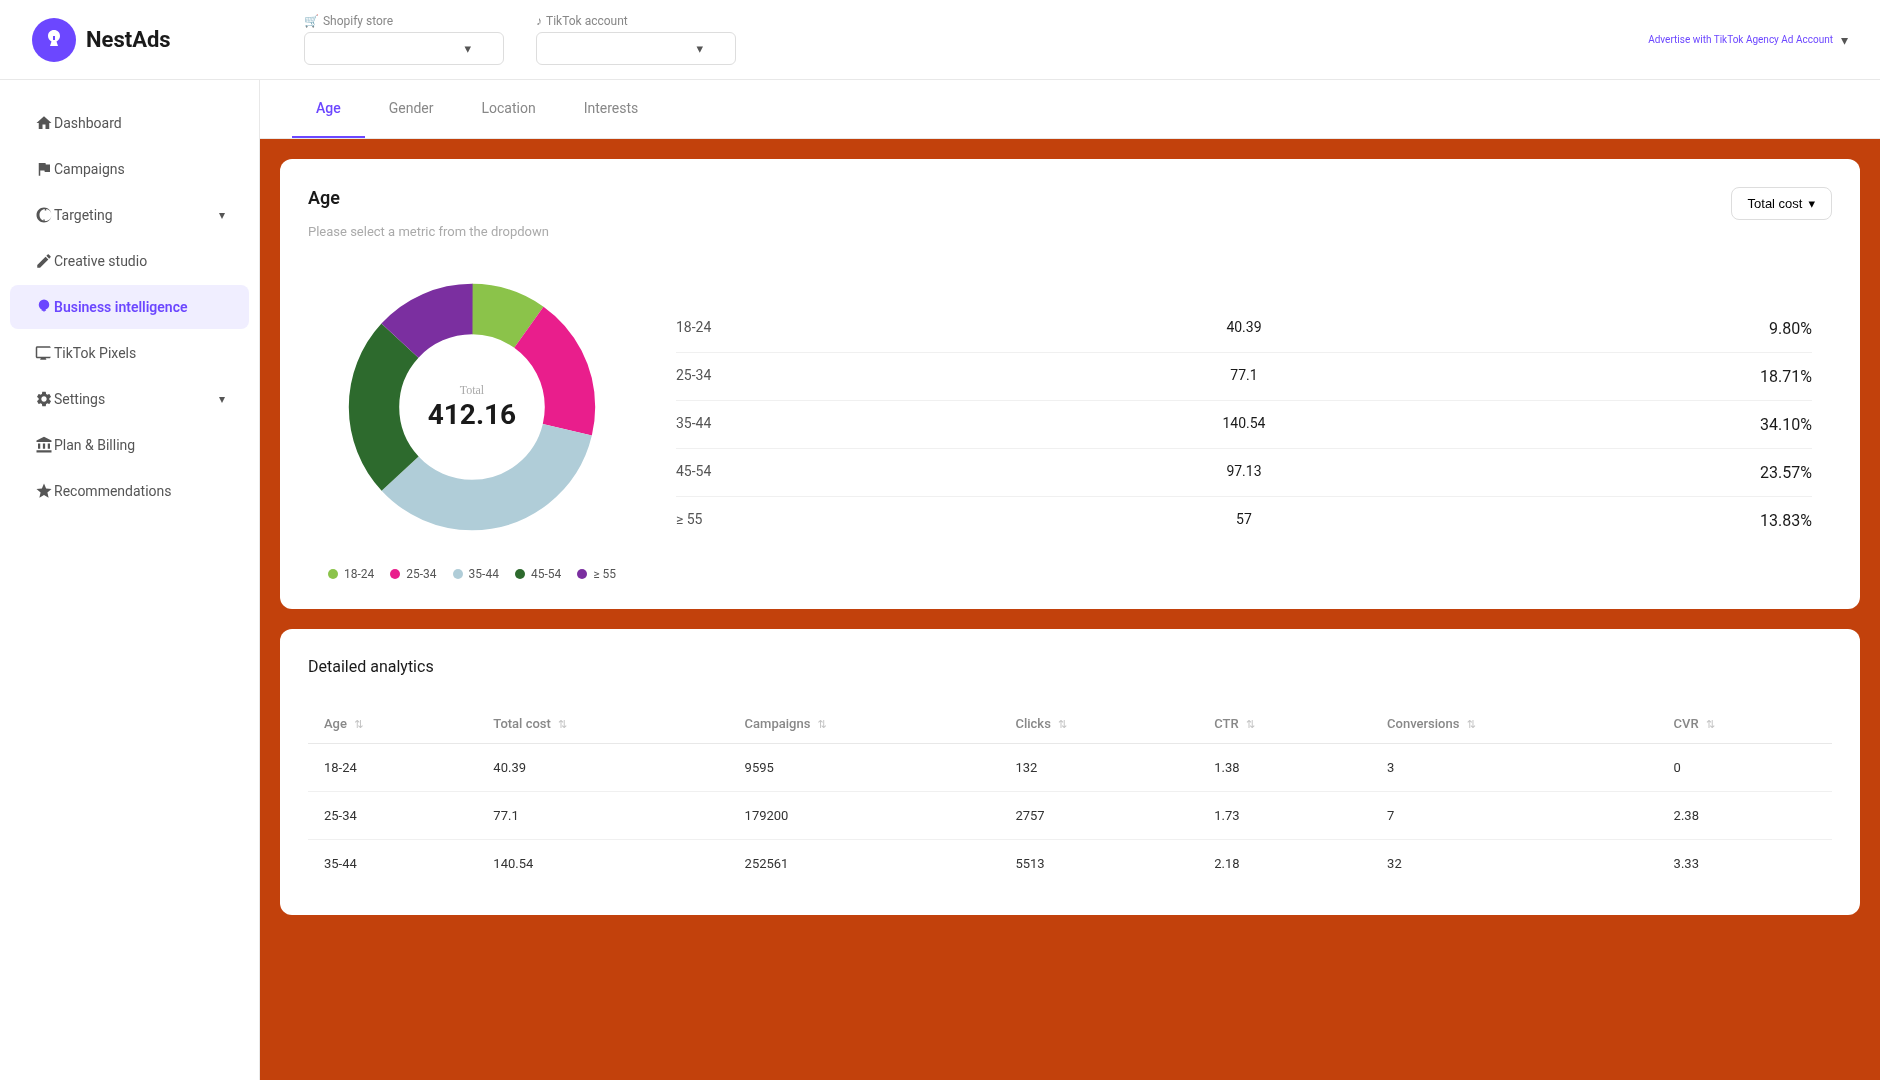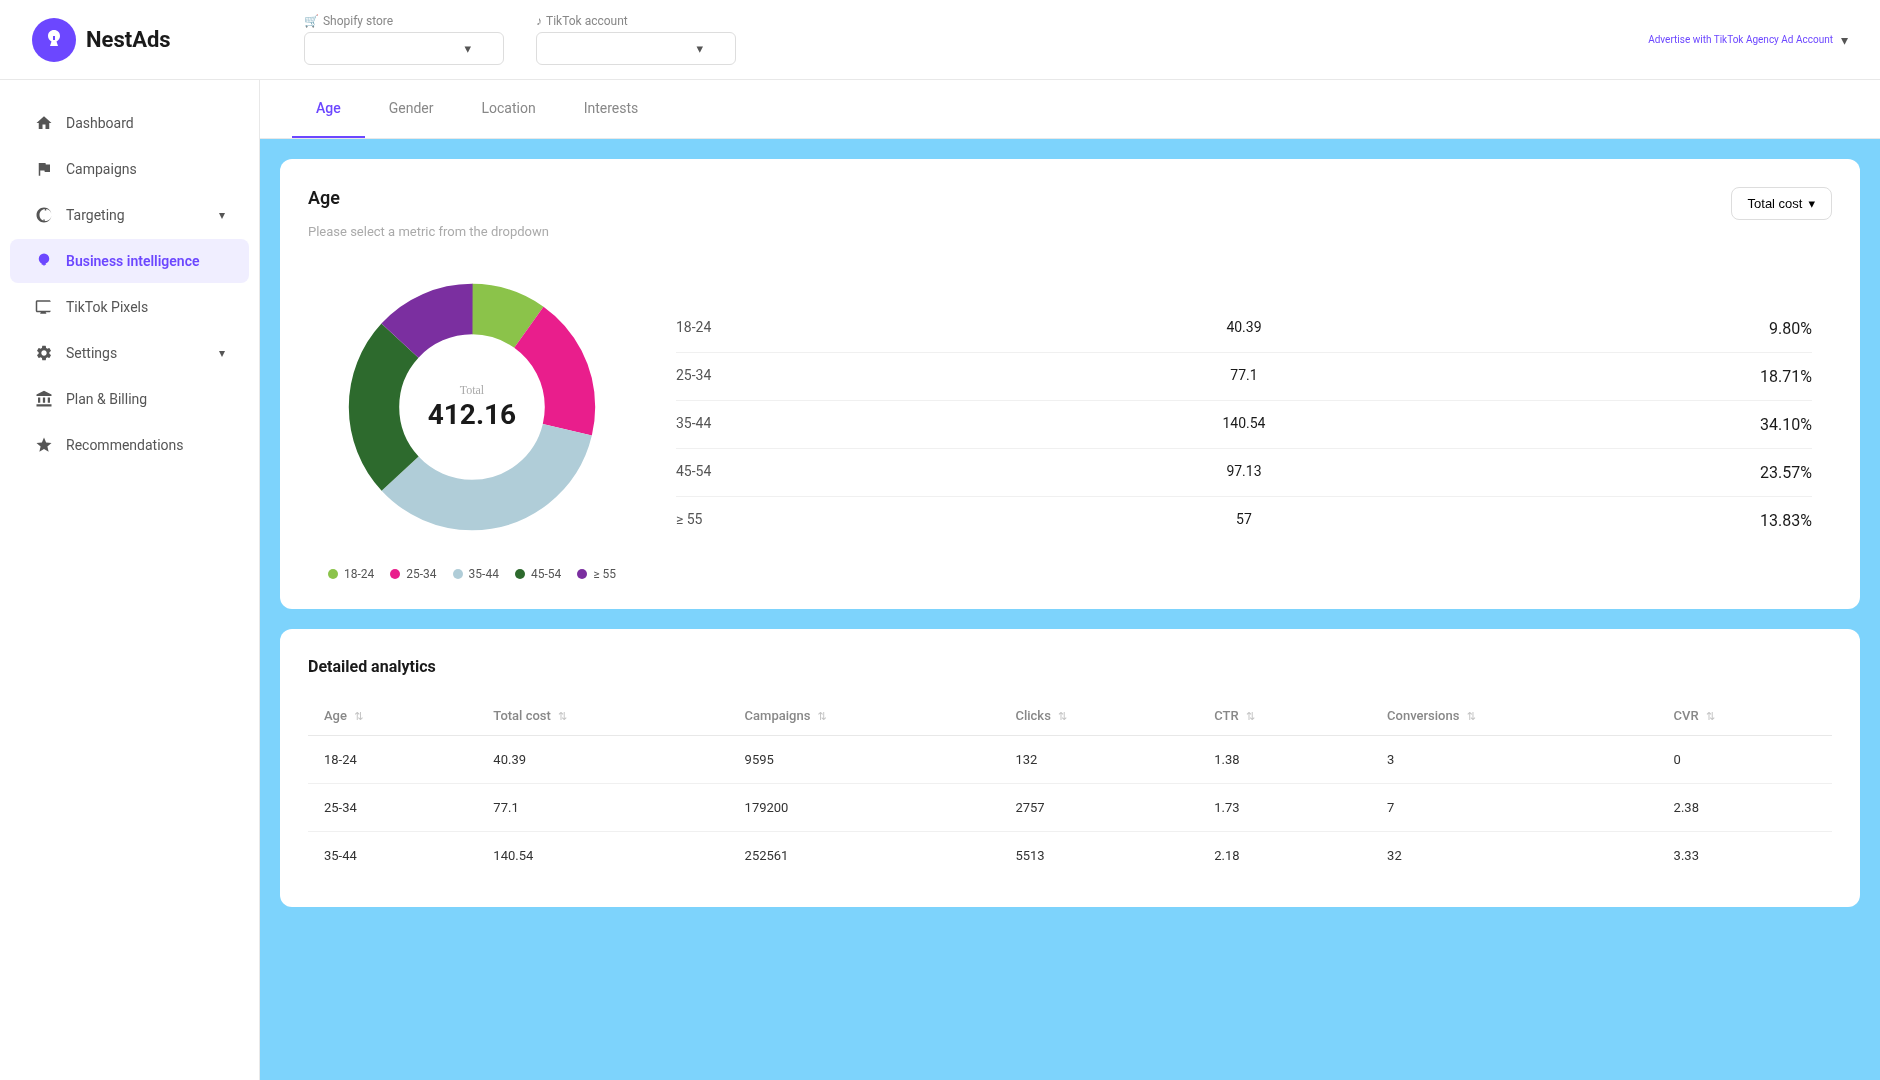--- a/index.html
+++ b/index.html
@@ -21,27 +21,27 @@
     .store-dropdown { border: 1px solid #ddd; border-radius: 6px; padding: 8px 32px 8px 12px; font-size: 13px; color: #555; background: #fff; min-width: 200px; cursor: pointer; position: relative; display: flex; align-items: center; justify-content: space-between; }
     .header-right { margin-left: auto; display: flex; align-items: center; gap: 8px; }
     .advertise-link { color: #6c47ff; font-size: 10px; cursor: pointer; text-decoration: none; }
     .chevron-down { color: #555; font-size: 14px; }
 
     
     .main-layout { display: flex; flex: 1; overflow: hidden; }
 
     
     .sidebar { width: 260px; background: #fff; border-right: 1px solid #e8e8e8; padding: 20px 0; flex-shrink: 0; display: flex; flex-direction: column; }
-    .sidebar-item { display: flex; align-items: center; gap: 12px; padding: 12px 24px; cursor: pointer; font-size: 14px; color: #555; border-radius: 8px; margin: 1px 10px; transition: background 0.15s; }
+    .sidebar-item { display: flex; align-items: center; gap: 0; padding: 12px 24px; cursor: pointer; font-size: 14px; color: #555; border-radius: 8px; margin: 1px 10px; transition: background 0.15s; }
     .sidebar-item.active { background: #f0eeff; color: #6c47ff; font-weight: 600; }
     .sidebar-item .icon { width: 20px; height: 20px; display: flex; align-items: center; justify-content: center; flex-shrink: 0; }
     .sidebar-item .chevron { margin-left: auto; font-size: 12px; }
 
     
-    .content { flex: 1; overflow-y: auto; padding: 0; background: #7dd3fc; }
+    .content { flex: 1; overflow-y: auto; padding: 0; background: #c2410c; }
 
     
     .tabs-bar { background: #fff; padding: 0 32px; display: flex; gap: 0; border-bottom: 1px solid #e8e8e8; }
     .tab { padding: 20px 24px; font-size: 14px; color: #888; cursor: pointer; border-bottom: 2px solid transparent; }
     .tab.active { color: #6c47ff; border-bottom: 2px solid #6c47ff; font-weight: 500; }
 
     
     .section { background: #fff; margin: 20px; border-radius: 12px; padding: 28px; }
     .section-header { display: flex; align-items: flex-start; justify-content: space-between; margin-bottom: 28px; }
     .section-title { font-size: 18px; font-weight: 600; color: #1a1a1a; }
@@ -64,21 +64,21 @@
     
     .stats-table { flex: 1; }
     .stats-row { display: flex; justify-content: space-between; padding: 14px 0; border-bottom: 1px solid #f0f0f0; }
     .stats-row:last-child { border-bottom: none; }
     .stats-label { font-size: 14px; color: #555; width: 80px; }
     .stats-value { font-size: 14px; color: #1a1a1a; width: 80px; text-align: center; }
     .stats-pct { font-size: 16px; color: #1a1a1a; width: 80px; text-align: right; }
 
     
     .analytics-section { background: #fff; margin: 0 20px 20px; border-radius: 12px; padding: 28px; }
-    .analytics-title { font-size: 16px; font-weight: 700; color: #1a1a1a; margin-bottom: 20px; }
+    .analytics-title { font-size: 16px; font-weight: 400; color: #1a1a1a; margin-bottom: 28px; }
 
     
     .data-table { width: 100%; border-collapse: collapse; }
     .data-table th { padding: 12px 16px; text-align: left; font-size: 13px; font-weight: 500; color: #888; border-bottom: 1px solid #e8e8e8; background: #fff; }
     .data-table th .sort-icon { display: inline-block; margin-left: 4px; opacity: 0.5; font-size: 11px; }
     .data-table td { padding: 16px 16px; font-size: 13px; color: #333; border-bottom: 1px solid #f0f0f0; }
     .data-table tr:last-child td { border-bottom: none; }
   </style>
 </head>
 <body>
@@ -141,20 +141,28 @@
       <span>Campaigns</span>
     </div>
     <div class="sidebar-item">
       <span class="icon">
         <svg width="18" height="18" viewBox="0 0 24 24" fill="currentColor">
             <path d="M12 2C6.48 2 2 6.48 2 12s4.48 10 10 10 10-4.48 10-10S17.52 2 12 2zm-1 17.93V18h2v1.93c-3.95-.49-7-3.85-7-7.93s3.05-7.44 7-7.93V6h2V4.07c3.95.49 7 3.85 7 7.93s-3.05 7.44-7 7.93z"></path>
           </svg>
       </span>
       <span>Targeting</span>
       <span class="chevron">▾</span>
+    </div>
+    <div class="sidebar-item">
+      <span class="icon">
+        <svg width="18" height="18" viewBox="0 0 24 24" fill="currentColor">
+            <path d="M3 17.25V21h3.75L17.81 9.94l-3.75-3.75L3 17.25zM20.71 7.04c.39-.39.39-1.02 0-1.41l-2.34-2.34c-.39-.39-1.02-.39-1.41 0l-1.83 1.83 3.75 3.75 1.83-1.83z"></path>
+          </svg>
+      </span>
+      <span>Creative studio</span>
     </div>
     <div class="sidebar-item active">
       <span class="icon">
         <svg width="18" height="18" viewBox="0 0 24 24" fill="currentColor">
             <path d="M12 2a7 7 0 0 0-7 7c0 2.74 1.56 5.12 3.87 6.37L9 17h6l-.87-1.63A7 7 0 0 0 19 9a7 7 0 0 0-7-7zm-1 14v2h2v-2h-2z"></path>
           </svg>
       </span>
       <span>Business intelligence</span>
     </div>
     <div class="sidebar-item">

